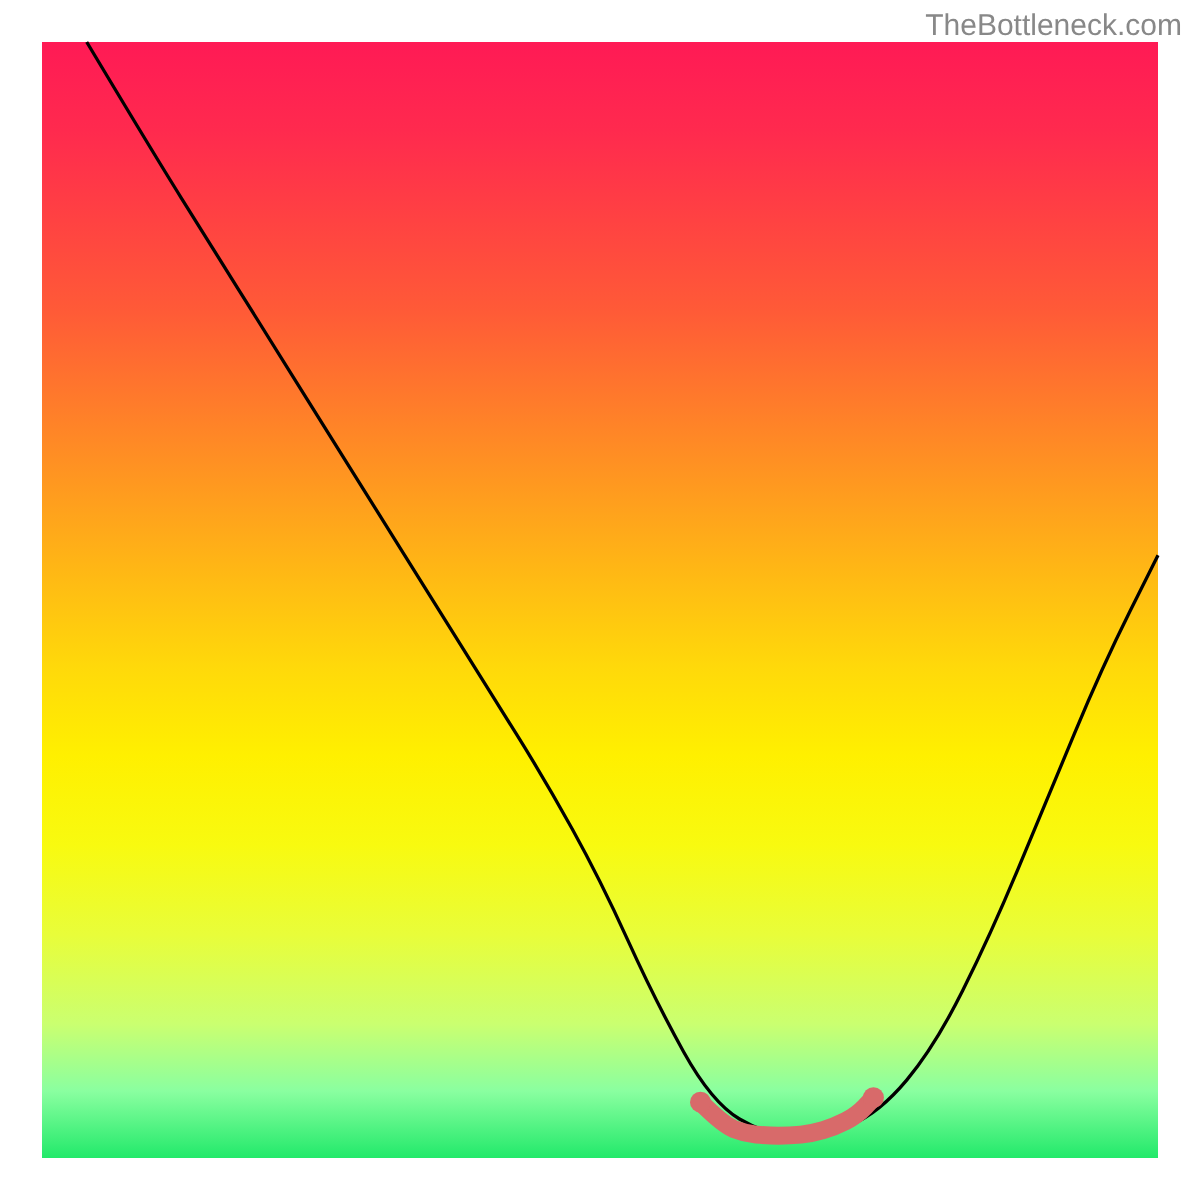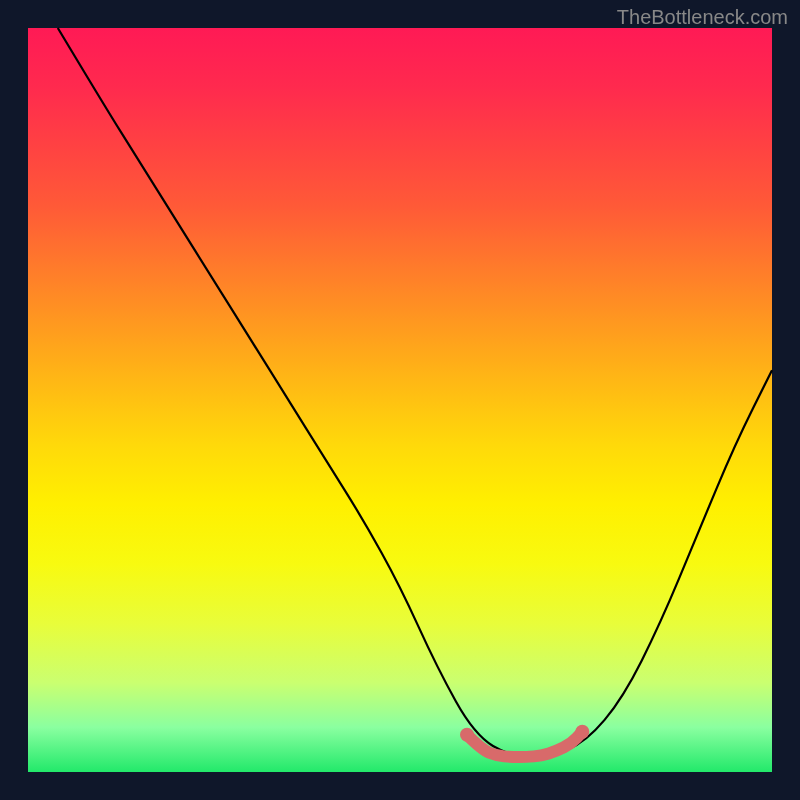--- a/index.html
+++ b/index.html
@@ -2,21 +2,21 @@
 <html><head>
 <meta charset="utf-8">
 <style>
   * { margin: 0; padding: 0; box-sizing: border-box; }
   html, body { width: 800px; height: 800px; overflow: hidden; }
   body { background: #000; position: relative; font-family: Arial, sans-serif; }
   .chart-container {
     position: absolute;
     width: 800px;
     height: 800px;
-    background: #0f172a;
+    background: #ffffff;
   }
   .plot-area {
     position: absolute;
     left: 28px;
     top: 28px;
     width: 744px;
     height: 744px;
     background: linear-gradient(to bottom,
       #ff1a55 0%,
       #ff2a4e 8%,

